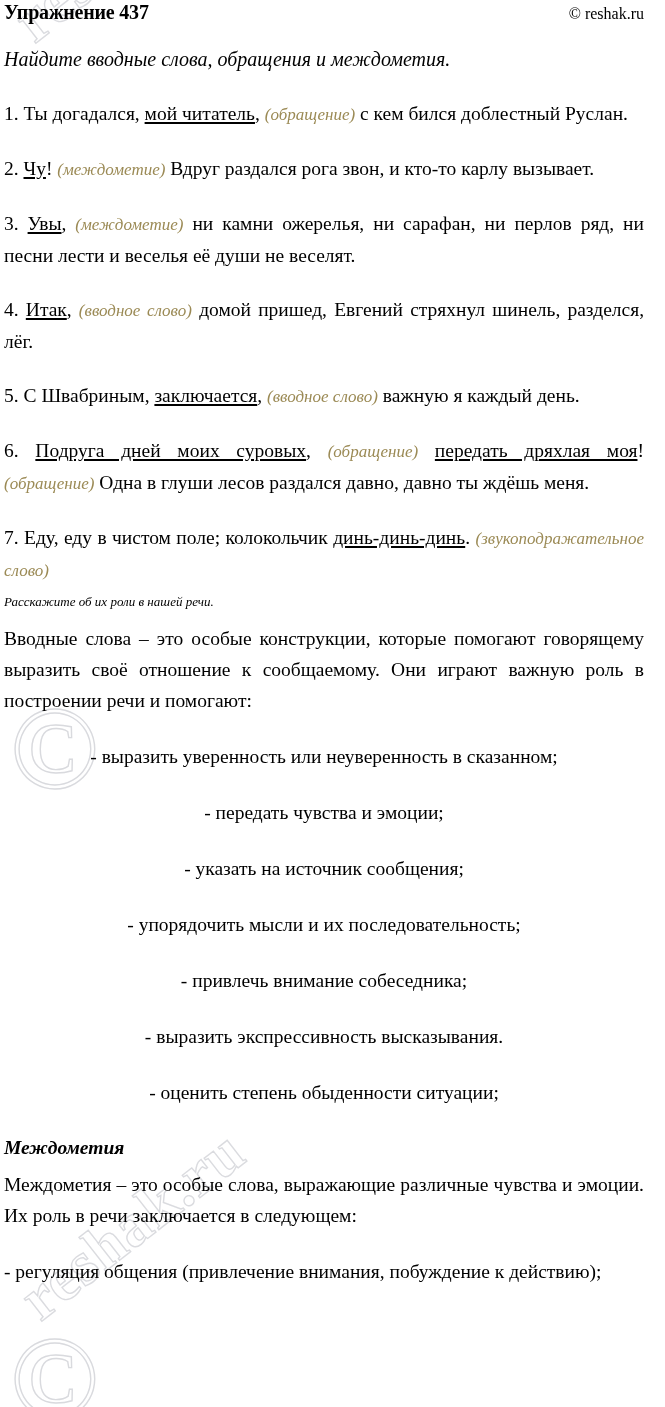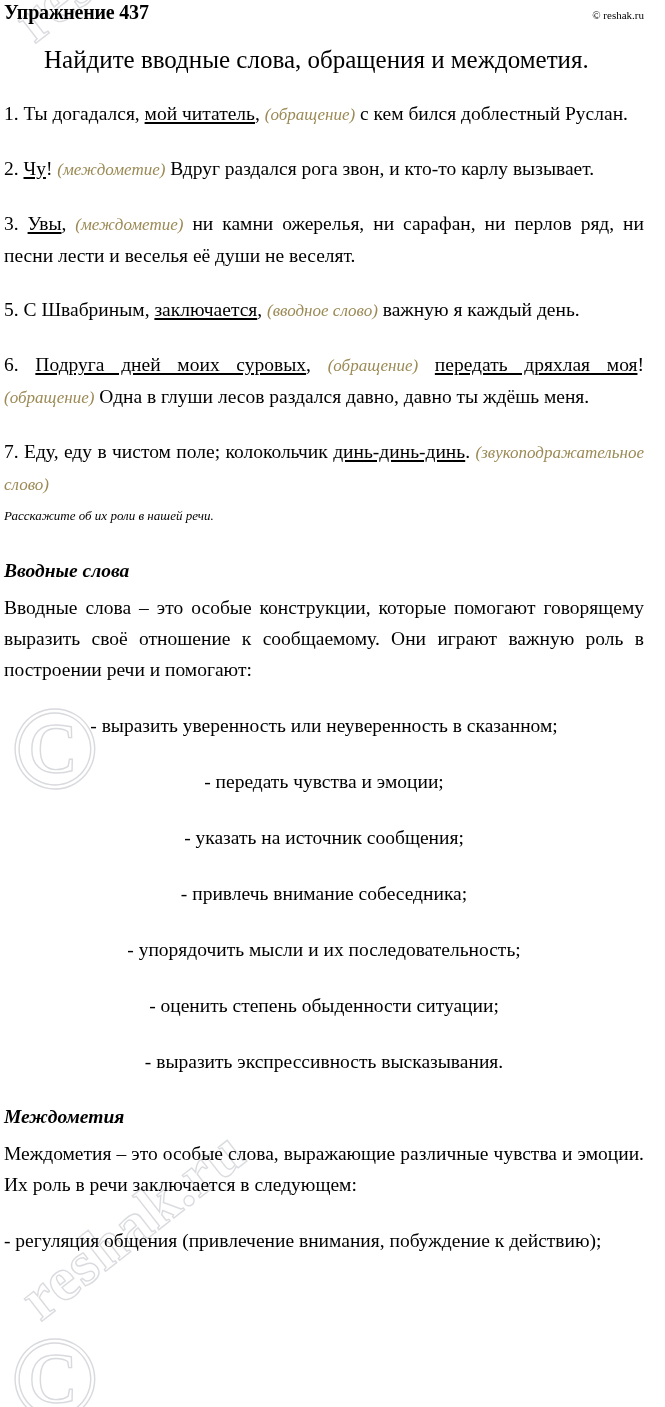--- a/index.html
+++ b/index.html
@@ -33,37 +33,37 @@
     justify-content: space-between;
     padding-top: 1px;
     height: 26px;
   }
   .header-title {
     font-size: 20px;
     font-weight: bold;
     letter-spacing: -0.2px;
   }
   .header-copy {
-    font-size: 11px;
+    font-size: 16px;
     font-weight: normal;
     white-space: nowrap;
     margin-left: 24px;
   }
   .rule {
     height: 0;
     border: none;
     margin: 0;
   }
 
   
   .task-prompt {
-    font-size: 25px;
+    font-style: italic;
+    font-size: 20px;
     line-height: 31px;
     margin-top: 17px;
-    margin-left: 40px;
   }
 
   .item {
     font-size: 19.5px;
     line-height: 31px;
     text-align: justify;
     margin-top: 23px;
   }
   .item:first-of-type { margin-top: 20px; }
 
@@ -162,42 +162,44 @@
   </div>
 
   <div class="item">
     <span>2.</span><span> </span><span class="u">Чу</span><span>! </span><span class="note">(междометие)</span><span> Вдруг раздался рога звон, и кто-то карлу вызывает.</span>
   </div>
 
   <div class="item">
     <span>3.</span><span> </span><span class="u">Увы</span><span>, </span><span class="note">(междометие)</span><span> ни камни ожерелья, ни сарафан, ни перлов ряд, ни песни лести и веселья её души не веселят.</span>
   </div>
 
+  <div class="item">
+    <span>4.</span><span> </span><span class="u">Итак</span><span>, </span><span class="note">(вводное слово)</span><span> домой пришед, Евгений стряхнул шинель, разделся, лёг.</span>
+  </div>
 
   <div class="item">
     <span>5.</span><span> С Швабриным, </span><span class="u">заключается</span><span>, </span><span class="note">(вводное слово)</span><span> важную я каждый день.</span>
   </div>
 
   <div class="item">
     <span>6.</span><span> </span><span class="u">Подруга дней моих суровых</span><span>, </span><span class="note">(обращение)</span><span> </span><span class="u">передать дряхлая моя</span><span>! </span><span class="note">(обращение)</span><span> Одна в глуши лесов раздался давно, давно ты ждёшь меня.</span>
   </div>
 
   <div class="item">
     <span>7.</span><span> Еду, еду в чистом поле; колокольчик </span><span class="u">динь-динь-динь</span><span>. </span><span class="note">(звукоподражательное слово)</span><span></span>
   </div>
 
   <div class="closing-note">Расскажите об их роли в нашей речи.</div>
 
-  <div class="section-heading">Вводные слова</div>
   <div class="para">Вводные слова – это особые конструкции, которые помогают говорящему выразить своё отношение к сообщаемому. Они играют важную роль в построении речи и помогают:</div>
   <div class="bullet">- выразить уверенность или неуверенность в сказанном;</div>
   <div class="bullet">- передать чувства и эмоции;</div>
   <div class="bullet">- указать на источник сообщения;</div>
+  <div class="bullet">- упорядочить мысли и их последовательность;</div>
   <div class="bullet">- привлечь внимание собеседника;</div>
-  <div class="bullet">- упорядочить мысли и их последовательность;</div>
+  <div class="bullet">- выразить экспрессивность высказывания.</div>
   <div class="bullet">- оценить степень обыденности ситуации;</div>
-  <div class="bullet">- выразить экспрессивность высказывания.</div>
 
   <div class="section-heading">Междометия</div>
   <div class="para">Междометия – это особые слова, выражающие различные чувства и эмоции. Их роль в речи заключается в следующем:</div>
   <div class="bullet" style="text-align:justify;">- регуляция общения (привлечение внимания, побуждение к действию);</div>
 
 </div>
 
 </body></html>

